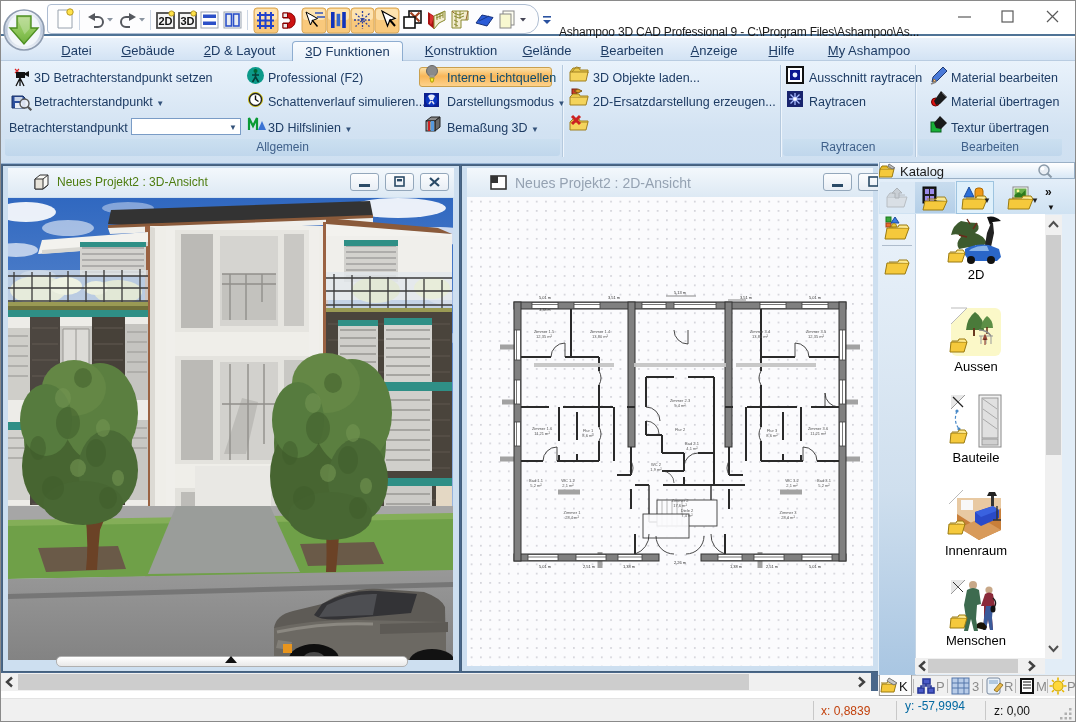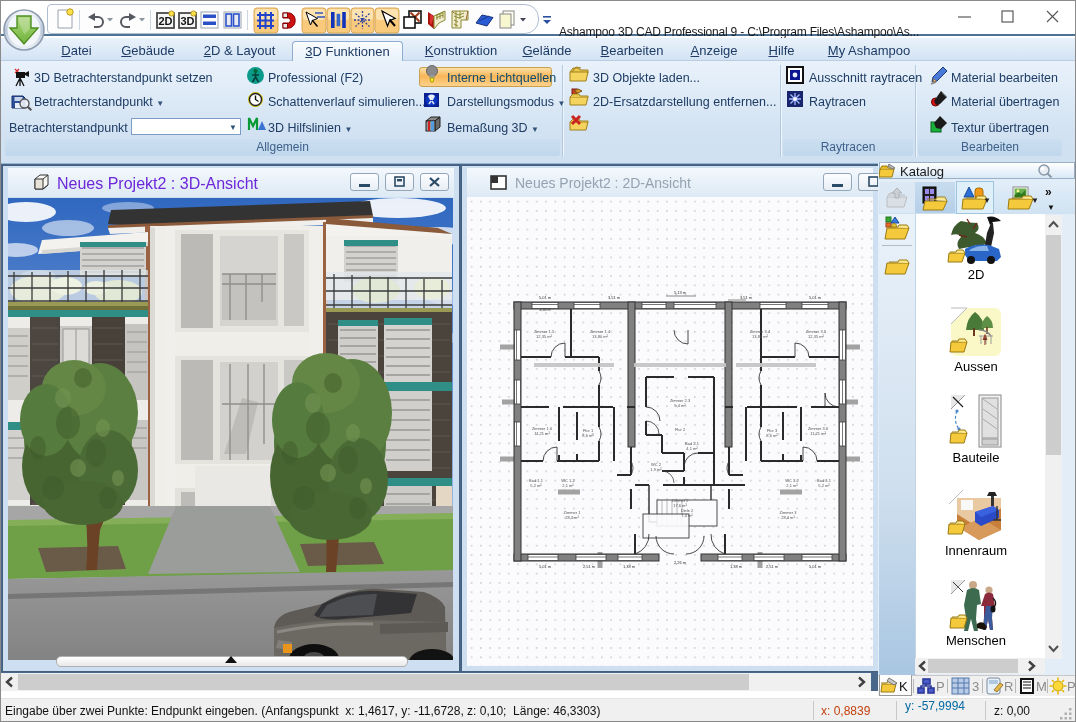--- a/index.html
+++ b/index.html
@@ -221,21 +221,21 @@
   <div class="abs" style="left:228px;top:122px;font-size:8px;color:#33527a">▼</div>
   <div class="rrow abs" style="left:267px;top:70px">Professional (F2)</div>
   <div class="rrow abs" style="left:267px;top:94px">Schattenverlauf simulieren...</div>
   <div class="rrow abs" style="left:267px;top:120px">3D Hilfslinien <span class="darr">▼</span></div>
   <div class="abs" style="left:418px;top:66px;width:133px;height:20px;background:linear-gradient(#fce1a8,#f8b658 45%,#fdd28c);border:1px solid #caa04e;border-radius:3px"></div>
   <div class="rrow abs" style="left:446px;top:70px;color:#0c4a6e">Interne Lichtquellen</div>
   <div class="rrow abs" style="left:446px;top:94px">Darstellungsmodus <span class="darr">▼</span></div>
   <div class="rrow abs" style="left:446px;top:120px">Bemaßung 3D <span class="darr">▼</span></div>
 
   <div class="rrow abs" style="left:592px;top:70px">3D Objekte laden...</div>
-  <div class="rrow abs" style="left:592px;top:94px">2D-Ersatzdarstellung entfernen...</div>
+  <div class="rrow abs" style="left:592px;top:94px">2D-Ersatzdarstellung erzeugen...</div>
 
   <div class="rrow abs" style="left:808px;top:70px">Ausschnitt raytracen</div>
   <div class="rrow abs" style="left:808px;top:94px">Raytracen</div>
 
   <div class="rrow abs" style="left:950px;top:70px">Material bearbeiten</div>
   <div class="rrow abs" style="left:950px;top:94px">Material übertragen</div>
   <div class="rrow abs" style="left:950px;top:120px">Textur übertragen</div>
 
   <svg class="abs" style="left:0;top:60px;width:1076px;height:103px" viewBox="0 0 1076 103">
 
@@ -341,21 +341,21 @@
       </g>
   </svg>
   <div id="mdi" class="abs"></div>
 
   <div class="childwin abs" style="left:1px;top:164px;width:458px;height:507px"></div>
   <div class="abs" style="left:7px;top:167px;width:446px;height:29px;background:linear-gradient(#f3f8fc,#dde9f4)"></div>
   <svg class="abs" style="left:30px;top:172px;width:20px;height:20px" viewBox="0 0 20 20">
       <path d="M4 6 l5 -4 h8 v10 l-5 4 h-8 z" fill="#f8f8f4" stroke="#333"></path>
       <path d="M4 6 h8 v10 h-8 z M12 6 l5 -4 M12 16 l5 -4" fill="#e8e4da" stroke="#333"></path>
     </svg>
-  <div class="abs" style="left:56px;top:174px;font-size:16px;color:#6d28d9">Neues Projekt2 : 3D-Ansicht</div>
+  <div class="abs" style="left:56px;top:174px;font-size:12px;color:#4d7c0f">Neues Projekt2 : 3D-Ansicht</div>
   <div class="cw-btn abs" style="left:349px;top:172px"><svg width="27" height="16" viewBox="0 0 27 16">
         <rect x="8" y="10" width="11" height="3" fill="#2a4a66"></rect>
       </svg></div>
   <div class="cw-btn abs" style="left:384px;top:172px"><svg width="27" height="16" viewBox="0 0 27 16">
         <rect x="9" y="3" width="9" height="9" fill="none" stroke="#2a4a66" stroke-width="1.6"></rect>
         <rect x="11" y="5" width="5" height="2.4" fill="#2a4a66"></rect>
       </svg></div>
   <div class="cw-btn abs" style="left:419px;top:172px"><svg width="27" height="16" viewBox="0 0 27 16">
         <path d="M9 4 l9 8 M18 4 l-9 8" stroke="#2a4a66" stroke-width="2.2"></path>
       </svg></div>
@@ -1032,21 +1032,20 @@
     </g>
   </svg>
   <div id="mdi-hscroll" class="abs"></div>
   <svg class="abs" style="left:0;top:672px;width:870px;height:18px" viewBox="0 0 870 18">
     <rect x="0" y="0" width="870" height="18" fill="#f0f0f0"></rect>
     <path d="M11 4.5 l-5 4.5 5 4.5" fill="none" stroke="#404040" stroke-width="2.4"></path>
     <rect x="17" y="1" width="731" height="16" fill="#cdcdcd"></rect>
     <path d="M858 4.5 l5 4.5 -5 4.5" fill="none" stroke="#404040" stroke-width="2.4"></path>
   </svg>
   <div id="statusbar" class="abs"></div>
-  <div class="abs" style="left:4px;top:703px;font-size:12px;color:#111;white-space:nowrap">Eingabe über zwei Punkte: Endpunkt eingeben. (Anfangspunkt&nbsp; x: 1,4617, y: -11,6728, z: 0,10;&nbsp; Länge: 46,3303)</div>
   <div class="sb-sep abs" style="left:812px;top:700px"></div>
   <div class="abs" style="left:820px;top:703px;font-size:12px;color:#c2410c">x: 0,8839</div>
   <div class="sb-sep abs" style="left:895px;top:700px"></div>
   <div class="abs" style="left:904px;top:698px;font-size:12px;color:#0369a1">y: -57,9994</div>
   <div class="sb-sep abs" style="left:984px;top:700px"></div>
   <div class="abs" style="left:993px;top:703px;font-size:12px;color:#111">z: 0,00</div>
   <svg class="abs" style="left:1058px;top:706px;width:14px;height:14px" viewBox="0 0 14 14">
       <g fill="#b0b0b0">
         <rect x="10" y="10" width="2.5" height="2.5"></rect>
         <rect x="10" y="5.5" width="2.5" height="2.5"></rect>

